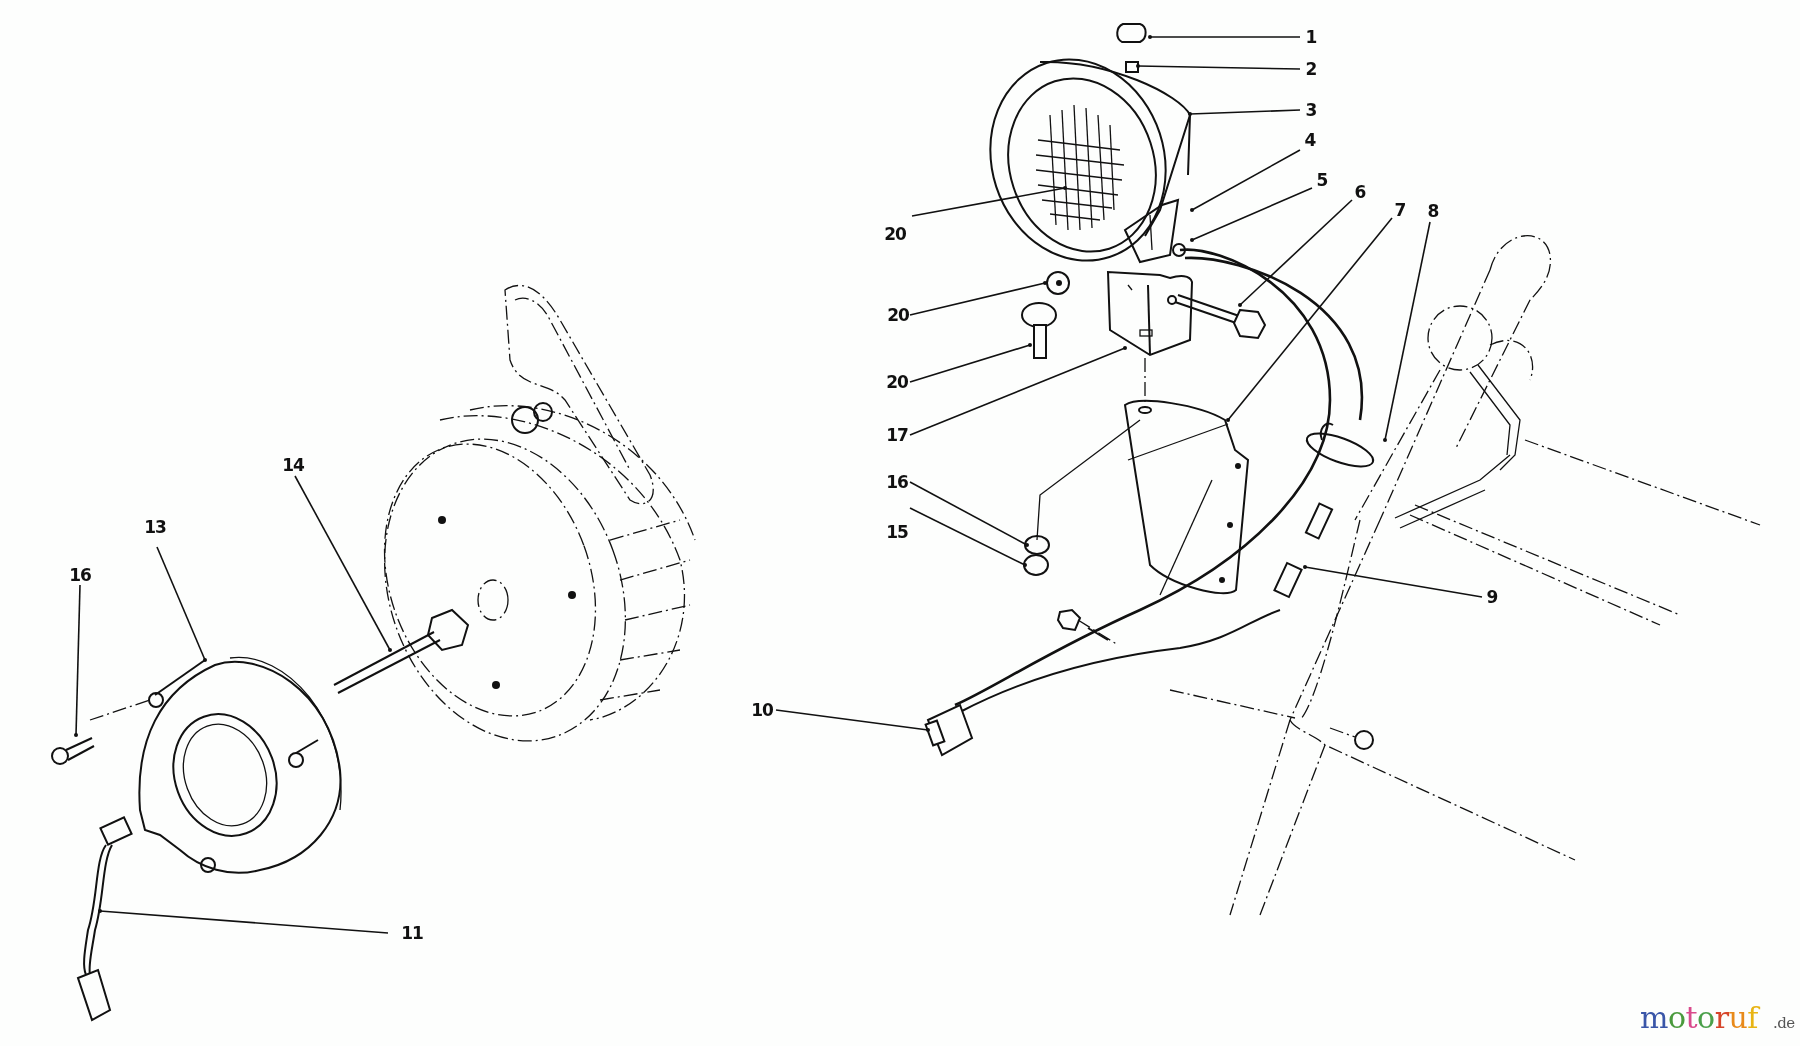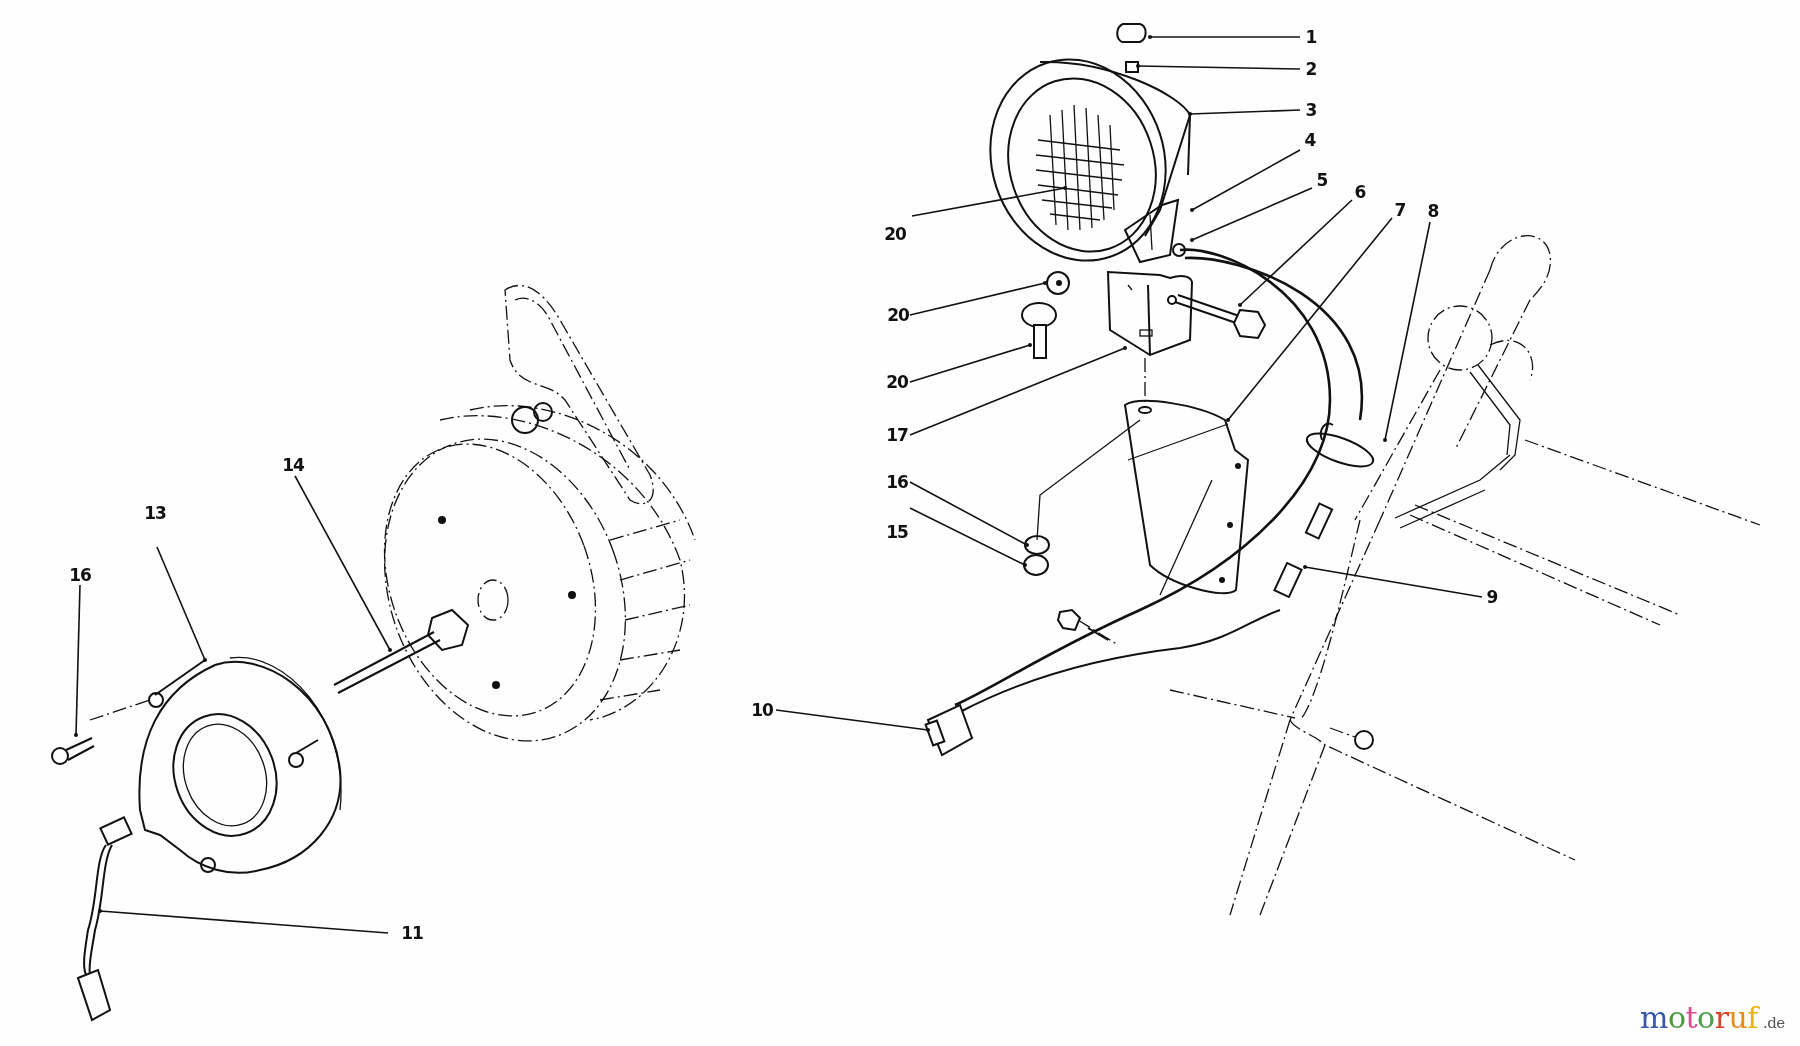--- a/index.html
+++ b/index.html
@@ -12,21 +12,21 @@
   .ln { stroke: #111; stroke-width: 2; fill: none; }
   .thin { stroke: #111; stroke-width: 1.3; fill: none; }
   .dash { stroke: #111; stroke-width: 1.3; fill: none; stroke-dasharray: 14 4 2 4; }
   .lead { stroke: #111; stroke-width: 1.6; fill: none; }
   .dot { fill: #111; }
   .thick { stroke: #111; stroke-width: 2.6; fill: none; }
   .fillw { fill: #fdfefd; stroke: #111; stroke-width: 2; }
   #logo { position: absolute; left: 1640px; top: 1000px; font-family: "DejaVu Serif", serif;
           font-size: 30px; letter-spacing: -0.5px; }
   #logo span { display: inline-block; }
-  #logo .tld { font-size: 15px; color: #555; margin-left: 5px; }
+  #logo .tld { font-size: 15px; color: #555; margin-left: 15px; }
 </style>
 </head>
 <body>
 
 <svg id="diagram" viewBox="0 0 1800 1046" xmlns="http://www.w3.org/2000/svg">
 
   <g>
     <path class="dash" d="M1490,270 C1500,230 1545,225 1550,255 C1553,275 1540,290 1530,300"></path>
     <path class="dash" d="M1490,270 L1380,520"></path>
     <path class="dash" d="M1530,300 L1455,450"></path>
@@ -226,21 +226,21 @@
 <div class="lbl" style="left:1311px;top:110px">3</div>
 <div class="lbl" style="left:1310px;top:140px">4</div>
 <div class="lbl" style="left:1322px;top:180px">5</div>
 <div class="lbl" style="left:1360px;top:192px">6</div>
 <div class="lbl" style="left:1400px;top:210px">7</div>
 <div class="lbl" style="left:1433px;top:211px">8</div>
 <div class="lbl" style="left:1492px;top:597px">9</div>
 <div class="lbl" style="left:762px;top:710px">10</div>
 <div class="lbl" style="left:412px;top:933px">11</div>
 <div class="lbl" style="left:80px;top:575px">16</div>
-<div class="lbl" style="left:155px;top:513px">13</div>
+<div class="lbl" style="left:155px;top:527px">13</div>
 <div class="lbl" style="left:293px;top:465px">14</div>
 <div class="lbl" style="left:897px;top:532px">15</div>
 <div class="lbl" style="left:897px;top:482px">16</div>
 <div class="lbl" style="left:897px;top:435px">17</div>
 <div class="lbl" style="left:897px;top:382px">20</div>
 <div class="lbl" style="left:898px;top:315px">20</div>
 <div class="lbl" style="left:895px;top:234px">20</div>
 
 <div id="logo">
   <span style="color: rgb(58, 86, 168);">m</span><span style="color: rgb(74, 154, 60);">o</span><span style="color: rgb(217, 74, 140);">t</span><span style="color: rgb(74, 160, 74);">o</span><span style="color: rgb(214, 69, 42);">r</span><span style="color: rgb(232, 138, 26);">u</span><span style="color: rgb(232, 180, 20);">f</span><span class="tld">.de</span>

